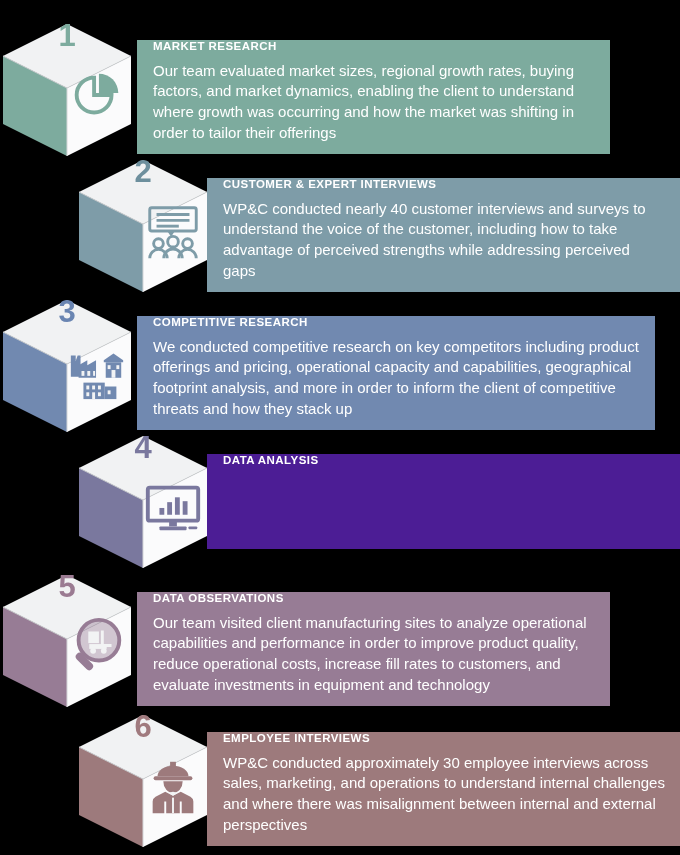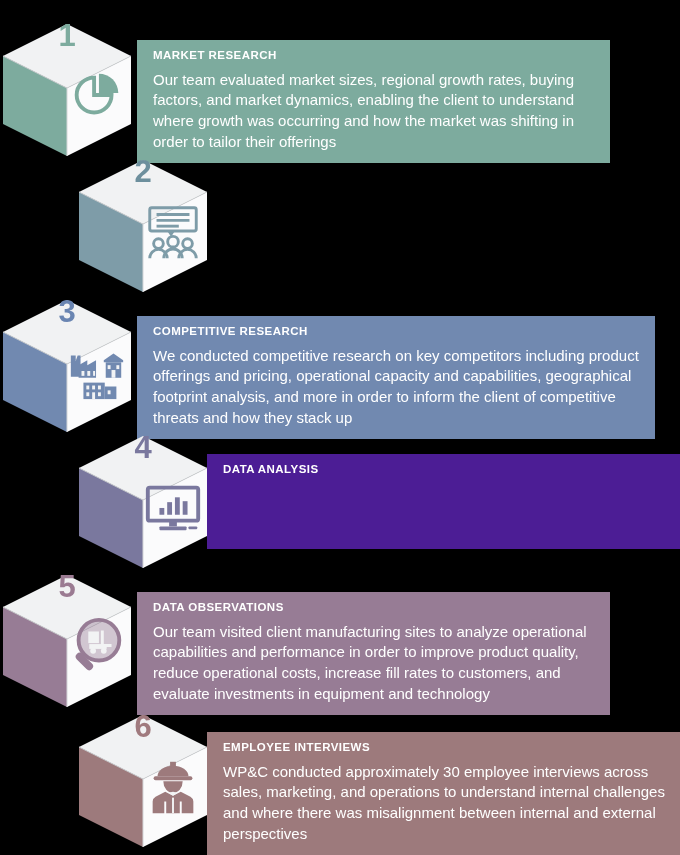--- a/index.html
+++ b/index.html
@@ -8,21 +8,21 @@
     font-family:"Liberation Sans","DejaVu Sans",sans-serif;
   }
   #stage{position:absolute;inset:0;width:680px;height:855px;background:#000;}
 
   .step{position:absolute;left:0;top:0;width:680px;height:150px;}
 
   
   .panel{
     position:absolute;
     box-sizing:border-box;
-    padding:9px 14px 10px 16px;
+    padding:0 14px 10px 16px;
     color:#ffffff;
   }
   .panel .ptitle{
     font-size:11.5px;font-weight:bold;letter-spacing:.45px;
     line-height:1.2;margin:0 0 7px 0;color:#ffffff;
   }
   .panel .pbody{
     font-size:15px;line-height:1.38;margin:0;color:#ffffff;
     font-weight:400;
   }
@@ -68,20 +68,24 @@
         <div class="num" style="color: rgb(125, 171, 158);">1</div>
         <div class="ico">
           <svg viewBox="0 0 64 64">
         <path d="M29 14 A18 18 0 1 0 47 32 L29 32 Z" fill="none" stroke="#7dab9e" stroke-width="4"></path>
         <path d="M34 10 A20 20 0 0 1 54 30 L34 30 Z" fill="#7dab9e"></path>
       </svg>
         </div>
       </div>
     </div>
     <div class="step" style="top: 0px;">
+      <div class="panel" style="left: 207px; top: 178px; width: 473px; min-height: 92px; background: rgb(126, 156, 168);">
+        <div class="ptitle">CUSTOMER &amp; EXPERT INTERVIEWS</div>
+        <div class="pbody">WP&amp;C conducted nearly 40 customer interviews and surveys to understand the voice of the customer, including how to take advantage of perceived strengths while addressing perceived gaps</div>
+      </div>
       <div class="cube" style="left: 68px; top: 142px;">
         <svg viewBox="0 0 150 150">
       <polygon points="75,18 139,50 139,118 75,150 11,118 11,50" fill="#ffffff" opacity="0"></polygon>
       <polygon points="11,50 75,18 139,50 75,82" fill="#f1f2f3"></polygon>
       <polygon points="11,50 75,82 75,150 11,118" fill="#7e9ca8"></polygon>
       <polygon points="75,82 139,50 139,118 75,150" fill="#fbfbfc"></polygon>
       <polyline points="11,50 75,82 139,50" fill="none" stroke="#d4d6d8" stroke-width="1"></polyline>
       <line x1="75" y1="82" x2="75" y2="150" stroke="#d4d6d8" stroke-width="1"></line>
     </svg>
         <div class="num" style="color: rgb(109, 143, 157);">2</div>

